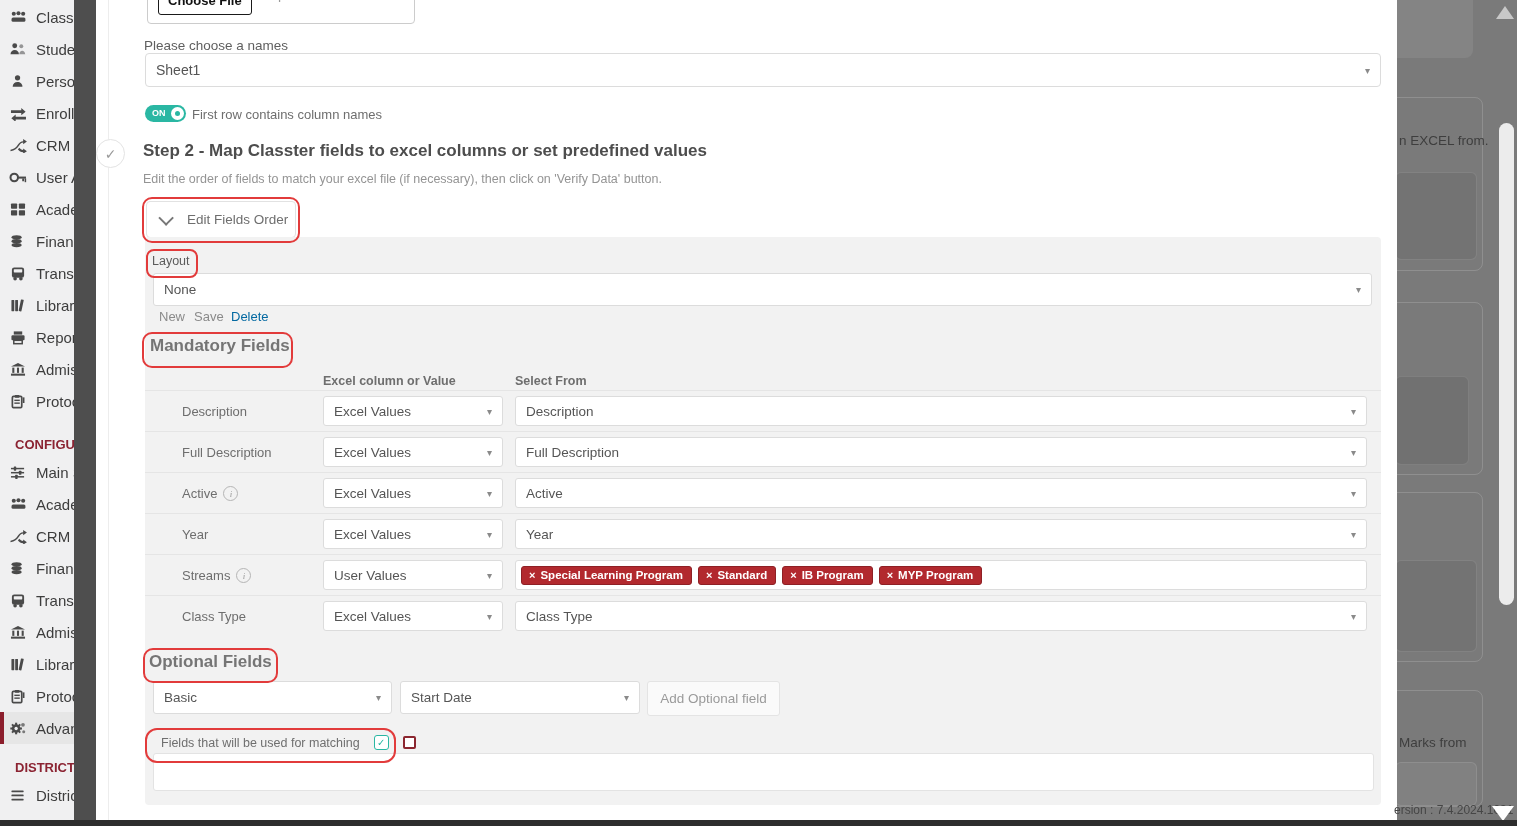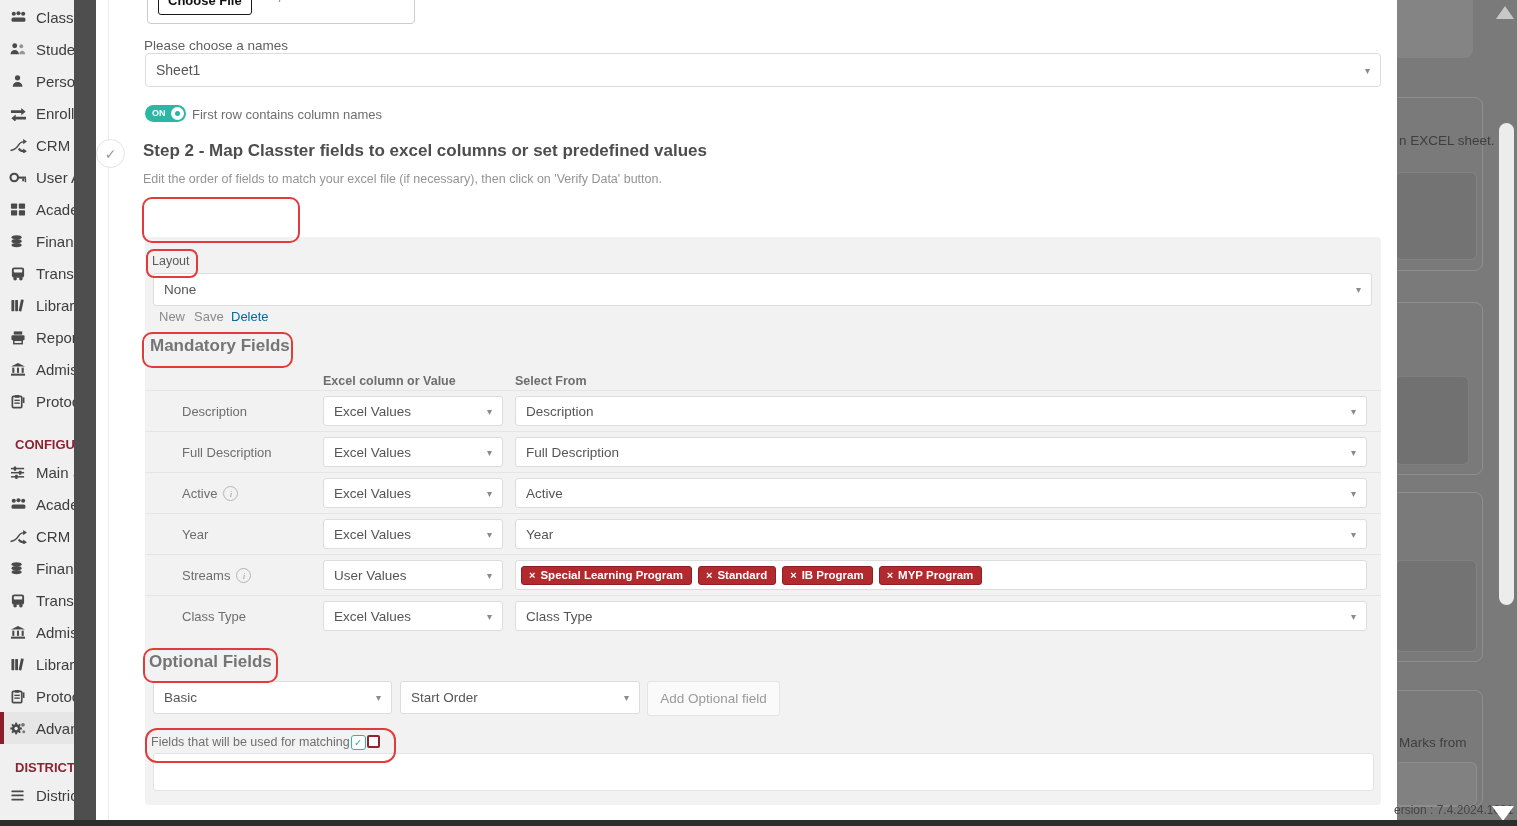--- a/index.html
+++ b/index.html
@@ -65,21 +65,21 @@
   .mrow{position:relative;height:40px;border-top:1px solid #e5e5e5;}
   .mrow-label{position:absolute;left:37px;top:13px;font-size:13px;color:#6e6e6e;display:flex;align-items:center;gap:6px;}
   .info-ic{width:13px;height:13px;border:1px solid #b5b5b5;border-radius:50%;color:#9a9a9a;font-size:9px;display:inline-flex;align-items:center;justify-content:center;font-family:"Liberation Serif",serif;font-style:italic;}
   .src-select{left:178px;top:5px;width:180px;height:30px;}
   .from-select{left:370px;top:5px;width:852px;height:30px;}
   .tagbox{position:absolute;left:370px;top:5px;width:852px;height:30px;background:#fff;border:1px solid #dcdcdc;border-radius:3px;display:flex;align-items:center;padding-left:5px;box-sizing:border-box;}
   .tag{display:inline-flex;align-items:center;background:#b2292e;border:1px solid #8e2025;border-radius:3px;color:#fff;font-size:11.5px;font-weight:700;padding:2px 8px 3px 7px;margin-right:6px;cursor:pointer;white-space:nowrap;}
   .tag .x{margin-right:5px;font-size:11px;}
   .opt-row-select{height:33px;}
   .add-btn{position:absolute;left:502px;top:444px;width:131px;height:33px;background:#fafafa;border:1px solid #e4e4e4;border-radius:3px;font-size:13.5px;color:#9a9a9a;display:flex;align-items:center;justify-content:center;cursor:pointer;}
-  .match-label{position:absolute;left:6px;top:498px;font-size:12.5px;color:#6f6f6f;display:flex;gap:1px;}
+  .match-label{position:absolute;left:16px;top:498px;font-size:12.5px;color:#6f6f6f;display:flex;align-items:center;gap:14px;}
   .chk-ic{width:13px;height:13px;border:1.5px solid #2ab7a3;border-radius:3px;color:#2ab7a3;font-size:10px;display:inline-flex;align-items:center;justify-content:center;font-weight:bold;background:#fff;}
   .sq-ic{width:9px;height:9px;border:2px solid #8c2730;border-radius:2px;background:#fff;}
   .match-input{position:absolute;left:8px;top:516px;width:1219px;height:36px;background:#fff;border:1px solid #e3e3e3;border-radius:3px;}
 </style>
 </head>
 <body>
 
 <div class="sidebar" id="sidebar">
     <div style="height: 1px;"></div>
     <div class="sb-item">
@@ -354,20 +354,24 @@
   <div class="toggle">
     <span class="on-txt">ON</span>
     <span class="knob"></span>
   </div>
   <div class="toggle-label">First row contains column names</div>
 
   <div class="step-circle">✓</div>
   <div class="step-title">Step 2 - Map Classter fields to excel columns or set predefined values</div>
   <div class="step-sub">Edit the order of fields to match your excel file (if necessary), then click on 'Verify Data' button.</div>
 
+  <div class="efo-btn">
+    <span class="chev"></span>
+    <span class="efo-label">Edit Fields Order</span>
+  </div>
   <div class="anno" style="left:46px;top:197px;width:154px;height:42px;"></div>
 
   <div class="panel">
     <div class="layout-label">Layout</div>
     <div class="anno" style="left:1px;top:12px;width:48px;height:25px;border-radius:8px;"></div>
 
     <div class="select none-select">
       <span>None</span>
       <span class="caret">▾</span>
     </div>
@@ -480,41 +484,41 @@
       </div>
 
     <div class="section-title" style="left:4px;top:415px;">Optional Fields</div>
     <div class="anno" style="left:-2px;top:411px;width:131px;height:31px;"></div>
 
     <div class="select opt-row-select" style="left:8px;top:444px;width:239px;">
       <span>Basic</span>
       <span class="caret">▾</span>
     </div>
     <div class="select opt-row-select" style="left:255px;top:444px;width:240px;">
-      <span>Start Order</span>
+      <span>Start Date</span>
       <span class="caret">▾</span>
     </div>
     <div class="add-btn">Add Optional field</div>
 
     <div class="match-label">
       <span>Fields that will be used for matching</span>
       <span class="chk-ic">✓</span>
       <span class="sq-ic"></span>
     </div>
     <div class="anno" style="left:0px;top:491px;width:247px;height:31px;border-radius:12px;"></div>
 
     <div class="match-input"></div>
   </div>
 </div>
 
 <div class="backdrop-right" id="backdrop-right">
     <div class="bg-card fill" style="left: -12px; top: -20px; width: 88px; height: 78px;"></div>
     <div class="bg-card outline" style="left: -8px; top: 97px; width: 92px; height: 172px;"></div>
     <div class="bg-inner" style="left: -2px; top: 172px; width: 80px; height: 86px; background: rgba(0, 0, 0, 0.05);"></div>
-    <div class="bg-text" style="left: 2px; top: 133px;">n EXCEL sheet.</div>
+    <div class="bg-text" style="left: 2px; top: 133px;">n EXCEL from.</div>
     <div class="bg-card outline" style="left: -8px; top: 302px; width: 92px; height: 171px;"></div>
     <div class="bg-inner" style="left: -2px; top: 376px; width: 72px; height: 87px; background: rgba(0, 0, 0, 0.07);"></div>
     <div class="bg-card outline" style="left: -8px; top: 492px; width: 92px; height: 168px;"></div>
     <div class="bg-inner" style="left: -2px; top: 560px; width: 80px; height: 90px; background: rgba(0, 0, 0, 0.05);"></div>
     <div class="bg-card outline" style="left: -8px; top: 690px; width: 92px; height: 115px;"></div>
     <div class="bg-inner" style="left: -2px; top: 762px; width: 80px; height: 42px; background: rgba(255, 255, 255, 0.06);"></div>
     <div class="bg-text" style="left: 2px; top: 735px;">Marks from</div>
   </div>
 <div class="version-text">ersion : 7.4.2024.1031</div>
 

